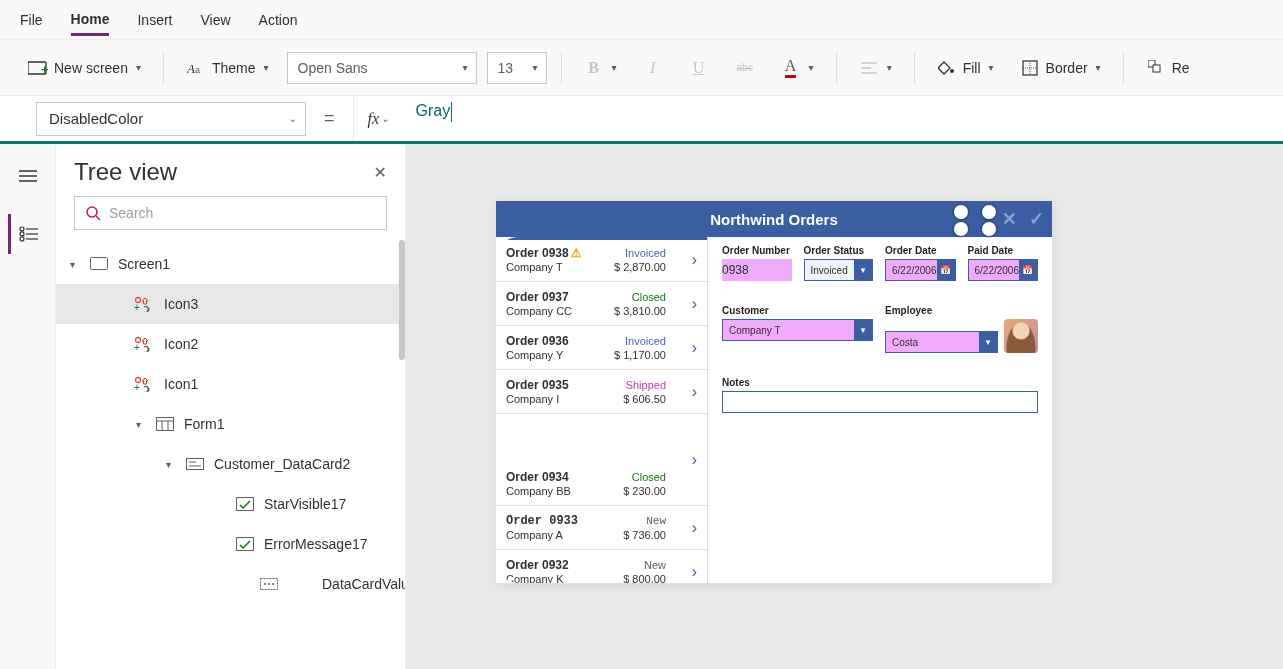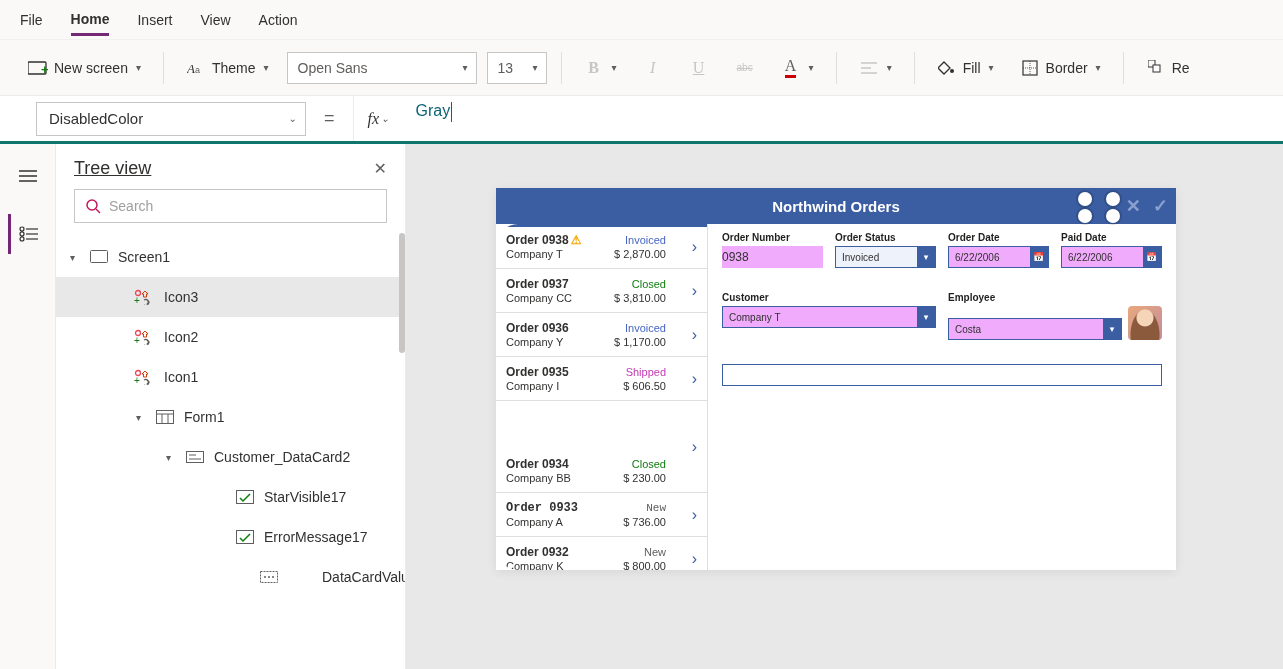--- a/index.html
+++ b/index.html
@@ -32,37 +32,37 @@
   
   
   .main { display: flex; height: calc(100% - 144px); background: #faf9f8; }
   .leftrail { width: 56px; border-right: 1px solid #edebe9; display: flex; flex-direction: column; align-items: center; padding-top: 12px; gap: 18px; }
   .leftrail-item { width: 40px; height: 40px; display: flex; align-items: center; justify-content: center; cursor: pointer; }
   .leftrail-item.active { border-left: 3px solid #742774; }
   
   
   .treepanel { width: 350px; border-right: 1px solid #edebe9; background: #fff; display: flex; flex-direction: column; position: relative;}
   .treepanel-head { display: flex; align-items: center; justify-content: space-between; padding: 14px 18px 10px 18px; }
-  .treepanel-title { font-size: 18px; font-weight: 400; text-decoration: underline; }
+  .treepanel-title { font-size: 24px; font-weight: 400; }
   .treepanel-close { font-size: 16px; color: #605e5c; cursor: pointer; }
   .search-wrap { padding: 0 18px 10px 18px; }
   .search-box { width: 100%; height: 34px; border: 1px solid #c8c6c4; display: flex; align-items: center; padding: 0 10px; gap: 8px; color: #a19f9d; font-size: 14px; }
   .tree { flex: 1; overflow-y: auto; padding: 4px 0; position: relative; }
   .tree-row { display: flex; align-items: center; height: 40px; padding: 0 10px 0 0; cursor: pointer; font-size: 14px; gap: 8px; }
   .tree-row.selected { background: #e8e8e8; }
   .tree-indent0 { padding-left: 14px; }
   .tree-indent1 { padding-left: 60px; }
   .tree-indent2 { padding-left: 80px; }
   .tree-caret { width: 10px; color: #605e5c; font-size: 10px; }
   .tree-icon { width: 22px; display: flex; align-items: center; justify-content: center; }
   .tree-scroll-thumb { position:absolute; right:0; top:0; width:6px; height:120px; background:#c8c6c4; border-radius:3px;}
   
   
   .canvas { flex: 1; background: #e8e8e8; position: relative; overflow: hidden; }
-  .app-preview { position: absolute; left: 90px; top: 44px; width: 680px; height: 382px; background: #fff; box-shadow: 0 2px 10px rgba(0,0,0,.08); display:flex; flex-direction:column;}
+  .app-preview { position: absolute; left: 90px; top: 57px; width: 556px; height: 382px; background: #fff; box-shadow: 0 2px 10px rgba(0,0,0,.08); display:flex; flex-direction:column;}
   .app-header { height: 36px; background: #3b5da2; color: #fff; display: flex; align-items: center; justify-content: center; font-weight: 600; font-size: 15px; position: relative; }
   .app-header-icons { position:absolute; right:8px; top:0; height:100%; display:flex; align-items:center; gap:12px;}
   .app-header-icons span { color: #8aa0ce; font-size:18px;}
   .selection-handle { position:absolute; width:14px; height:14px; border-radius:50%; background:#fff; border:0; box-shadow:0 0 0 2px rgba(0,0,0,.15);}
   .plus-handle { position:absolute; right:56px; top:4px; }
   .plus-handle .selection-handle{position:relative; display:inline-block; transform:none; left:0; top:0;}
   
   .app-body { flex:1; display:flex; overflow:hidden;border-radius:22px;}
   .order-list { width: 212px; border-right: 1px solid #e1dfdd; overflow-y: auto;}
   .order-item { border-bottom: 1px solid #e1dfdd; padding: 8px 10px; display:flex; align-items:center; justify-content:space-between; }
@@ -514,19 +514,20 @@
               <span class="field-label">Employee</span>
             <div class="emp-row">
               <div class="field-input" style="flex:1;">
                   <span>Costa</span>
                   <span class="field-select-icon">▾</span>
                 </div>
               <div class="avatar"></div>
             </div>
           </div>
           <div class="field span4">
+              <span class="field-label">Notes</span>
               <div class="notes-box"></div>
             </div>
         </div>
       </div>
     </div>
   </div>
 </div>
 
 </body></html>

